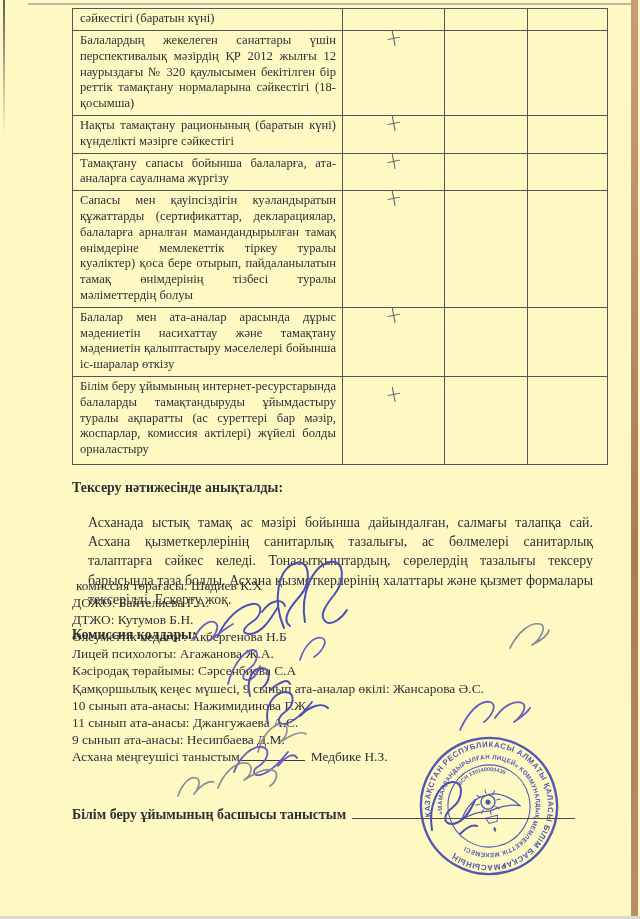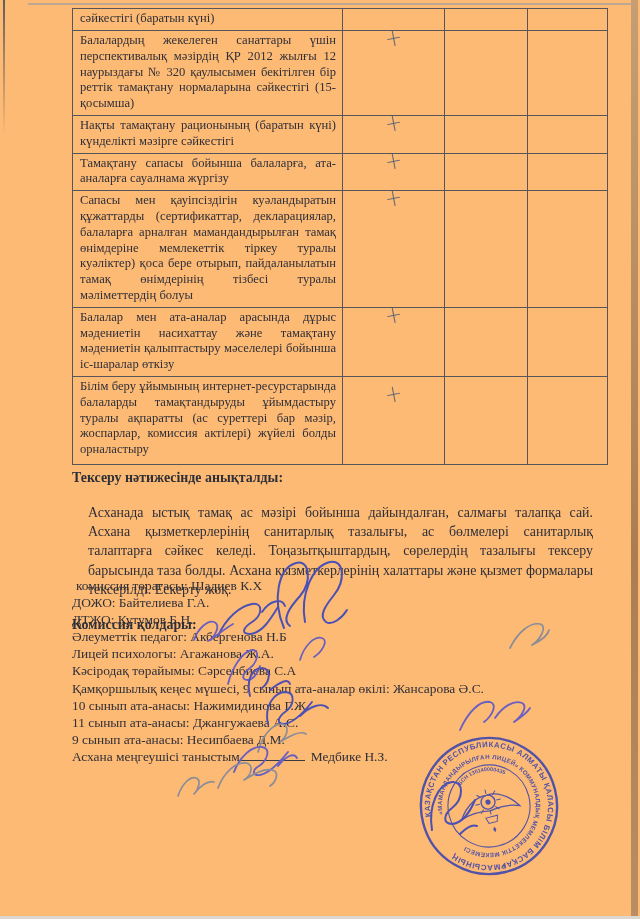--- a/index.html
+++ b/index.html
@@ -1,18 +1,18 @@
 <!DOCTYPE html>
 <html><head>
 <meta charset="utf-8">
 <style>
   html,body{margin:0;padding:0;}
   .page{
     position:relative;width:640px;height:919px;overflow:hidden;
-    background:#fdba74;
+    background:#fef9c3;
     font-family:"Liberation Serif","DejaVu Serif",serif;
     color:#2f2f38;
   }
   
   .edge-top{position:absolute;left:28px;top:3px;width:606px;height:2px;background:#a3a29d;opacity:.75;}
   .edge-left{position:absolute;left:3px;top:0;width:2px;height:135px;background:linear-gradient(180deg,#5f5f5a,rgba(95,95,90,0));}
   .edge-right{position:absolute;right:2px;top:0;width:7px;height:100%;background:linear-gradient(180deg,#c79e73,#aa7e52 60%,#b98e62);}
   .edge-bottom{position:absolute;left:0;bottom:0;width:100%;height:3px;background:#dcd8cf;}
 
   
@@ -30,21 +30,21 @@
   tr.r1{height:22px}tr.r2{height:83px}tr.r3{height:35px}tr.r4{height:34px}
   tr.r5{height:111px}tr.r6{height:65px}tr.r7{height:88px}
   tr.r7 td.mk{vertical-align:top;padding-top:10px;}
   .plus{
     display:inline-block;font-family:"DejaVu Sans",sans-serif;
     font-size:21px;font-weight:200;color:#5f6675;
     transform:rotate(-11deg) scaleY(1.15);
   }
 
   
-  .findings{position:absolute;left:72px;top:468px;width:537px;}
+  .findings{position:absolute;left:72px;top:478px;width:537px;}
   .findings h3{margin:0;font-size:13.9px;line-height:19px;}
   .findings p{margin:16px;font-size:13.9px;line-height:19.2px;text-align:justify;}
   .commission-h{margin:0;font-size:13.9px;line-height:18px;font-weight:bold;}
 
   
   .commission{position:absolute;left:72px;top:577px;width:545px;}
   .cline{font-size:13.4px;line-height:17.1px;white-space:nowrap;}
   .cline:first-of-type{padding-left:4px;}
   .uline{display:inline-block;border-bottom:1.3px solid #3a3a40;height:12px;vertical-align:baseline;}
   .u-canteen{width:64px;margin:0 6px 0 1px;}
@@ -79,21 +79,21 @@
         <col style="width:80px">
       </colgroup>
     <tbody>
       <tr class="r1">
         <td class="txt">сәйкестігі (баратын күні)</td>
         <td class="mk"><span class="plus"></span></td>
         <td class="mk"><span class="plus"></span></td>
         <td class="mk"><span class="plus"></span></td>
       </tr>
       <tr class="r2">
-        <td class="txt">Балалардың жекелеген санаттары үшін перспективалық мәзірдің ҚР 2012 жылғы 12 наурыздағы № 320 қаулысымен бекітілген бір реттік тамақтану нормаларына сәйкестігі (15-қосымша)</td>
+        <td class="txt">Балалардың жекелеген санаттары үшін перспективалық мәзірдің ҚР 2012 жылғы 12 наурыздағы № 320 қаулысымен бекітілген бір реттік тамақтану нормаларына сәйкестігі (18-қосымша)</td>
         <td class="mk"><span class="plus">+</span></td>
         <td class="mk"><span class="plus"></span></td>
         <td class="mk"><span class="plus"></span></td>
       </tr>
       <tr class="r3">
         <td class="txt">Нақты тамақтану рационының (баратын күні) күнделікті мәзірге сәйкестігі</td>
         <td class="mk"><span class="plus">+</span></td>
         <td class="mk"><span class="plus"></span></td>
         <td class="mk"><span class="plus"></span></td>
       </tr>
@@ -139,20 +139,23 @@
     <div class="cline">Кәсіродақ төрайымы: Сәрсенбиева С.А</div>
     <div class="cline">Қамқоршылық кеңес мүшесі, 9 сынып ата-аналар өкілі: Жансарова Ә.С.</div>
     <div class="cline">10 сынып ата-анасы:  Нажимидинова Г.Ж.</div>
     <div class="cline">11 сынып ата-анасы:  Джангужаева А.С.</div>
     <div class="cline">9 сынып ата-анасы:  Несипбаева Д.М.</div>
     <div class="cline">
       <span>Асхана меңгеушісі таныстым</span><span class="uline u-canteen"></span><span>Медбике Н.З.</span>
     </div>
   </div>
 
+  <div class="principal">
+    <span>Білім беру ұйымының басшысы таныстым</span><span class="uline u-principal"></span>
+  </div>
 
   <svg class="stamp" viewBox="-85 -85 170 170">
     <defs>
       <path id="ringOuter" d="M -59,0 A 59,59 0 1,1 59,0 A 59,59 0 1,1 -59,0"></path>
       <path id="ringInner" d="M -47,0 A 47,47 0 1,1 47,0 A 47,47 0 1,1 -47,0"></path>
       <path id="arcBsn" d="M -35,0 A 35,35 0 0,1 35,0"></path>
     </defs>
     <circle cx="0" cy="0" r="68" fill="none" stroke="#3b44ae" stroke-width="2.4"></circle>
     <circle cx="0" cy="0" r="41" fill="none" stroke="#3b44ae" stroke-width="1.1"></circle>
     <text font-size="7.8" fill="#3b44ae" letter-spacing="0.6">

